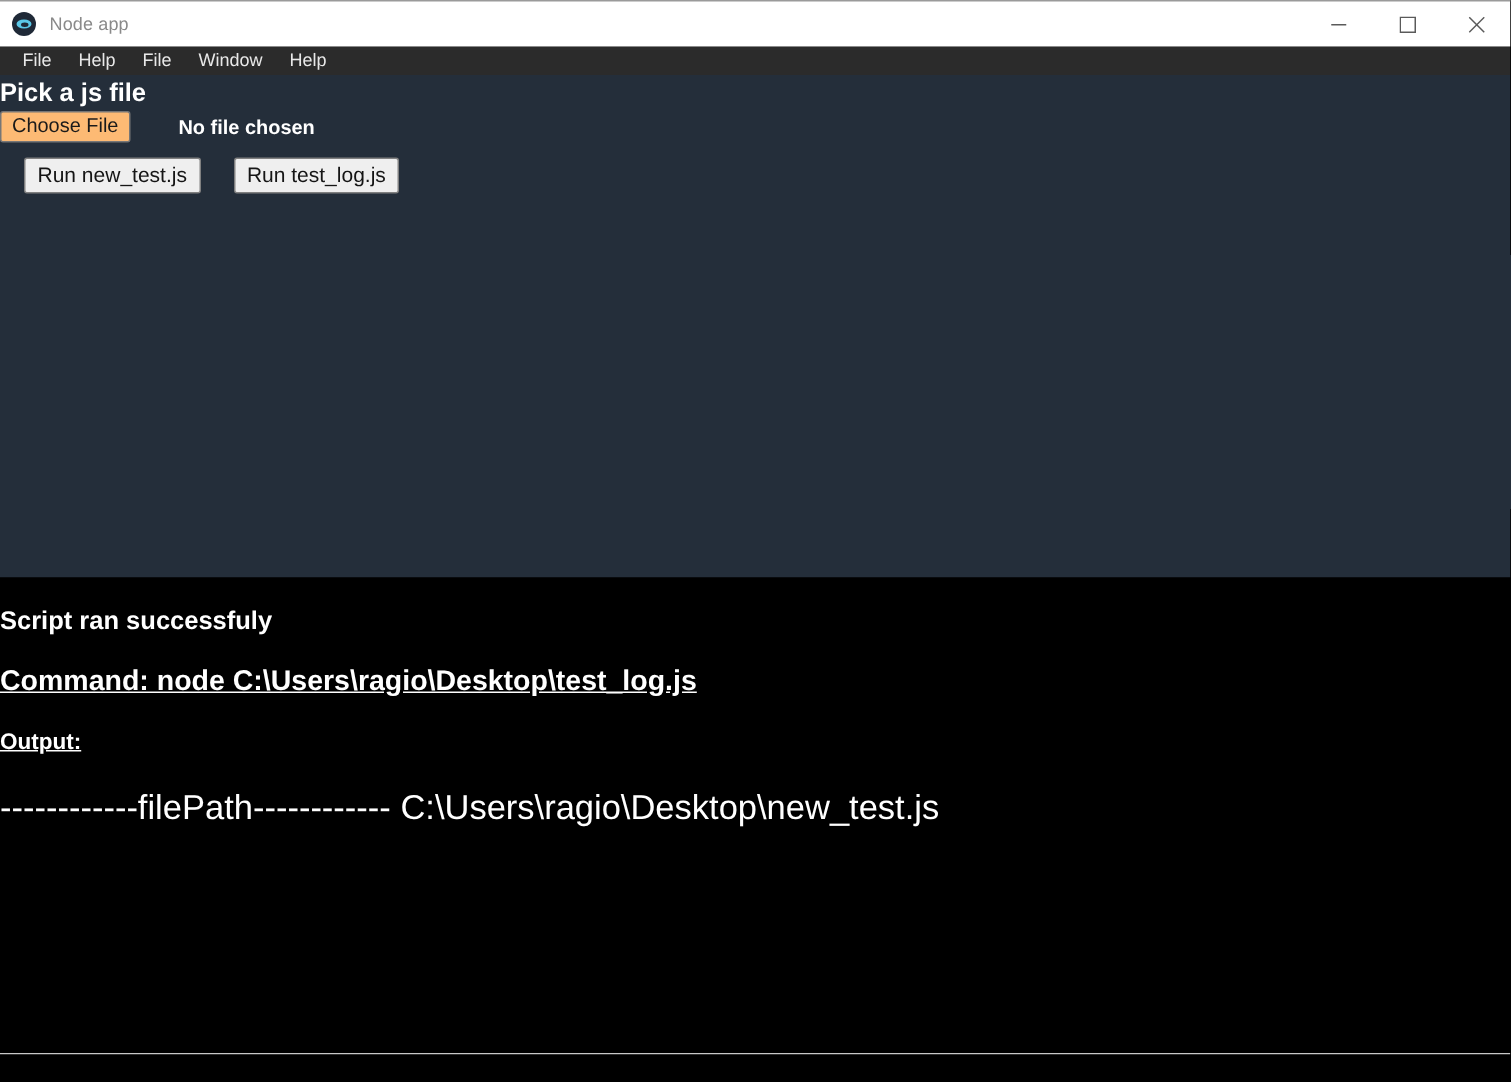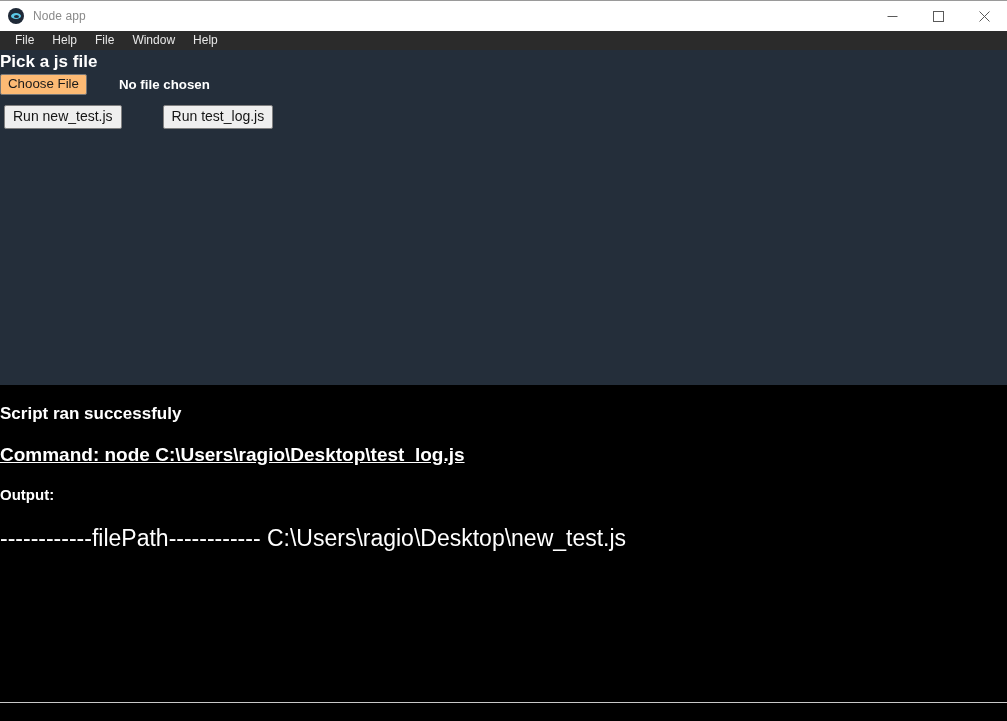--- a/index.html
+++ b/index.html
@@ -149,24 +149,23 @@
   .no-file-text {
     color: #ffffff;
     font-size: 13.3px;
     font-weight: 700;
     margin-left: 8px;
     white-space: nowrap;
     padding-left: 24px;
   }
   .run-row {
     margin-top: 10px;
-    padding-left: 4px;
-    display: flex;
-    align-items: center;
-    gap: 19px;
+    padding-left: 16px;
+    display: flex;
+    align-items: center;
   }
   .run-btn {
     font-family: "Liberation Sans", sans-serif;
     font-size: 14px;
     line-height: 17px;
     padding: 2px 8px 3px 8px;
     background: #efefef;
     color: #151515;
     border: 1px solid #808080;
     border-radius: 2px;
@@ -197,20 +196,21 @@
     font-weight: 700;
     color: #ffffff;
     text-decoration: underline;
     line-height: 18px;
     padding-top: 22px;
   }
   .console-output-label {
     font-size: 15px;
     font-weight: 700;
     color: #ffffff;
+    text-decoration: underline;
     line-height: 18px;
     padding-top: 22px;
   }
   .console-output-body {
     font-size: 23px;
     font-weight: 400;
     color: #ffffff;
     line-height: 27px;
     padding-top: 21px;
   }

